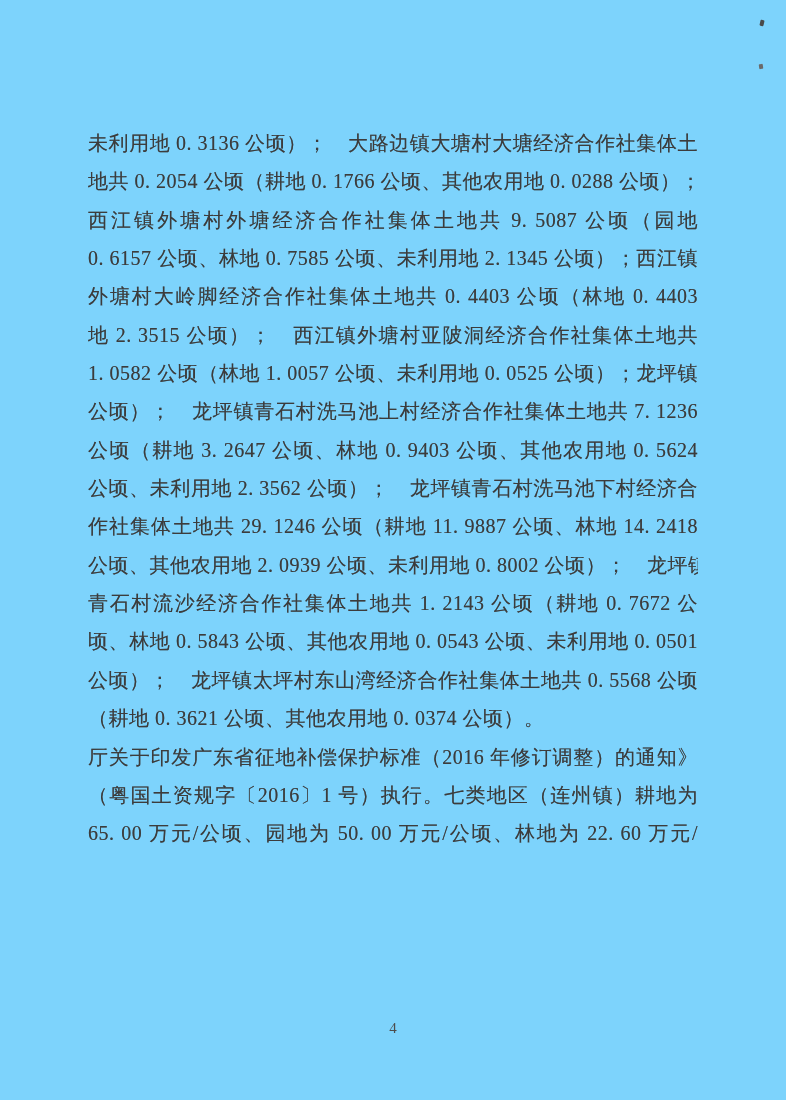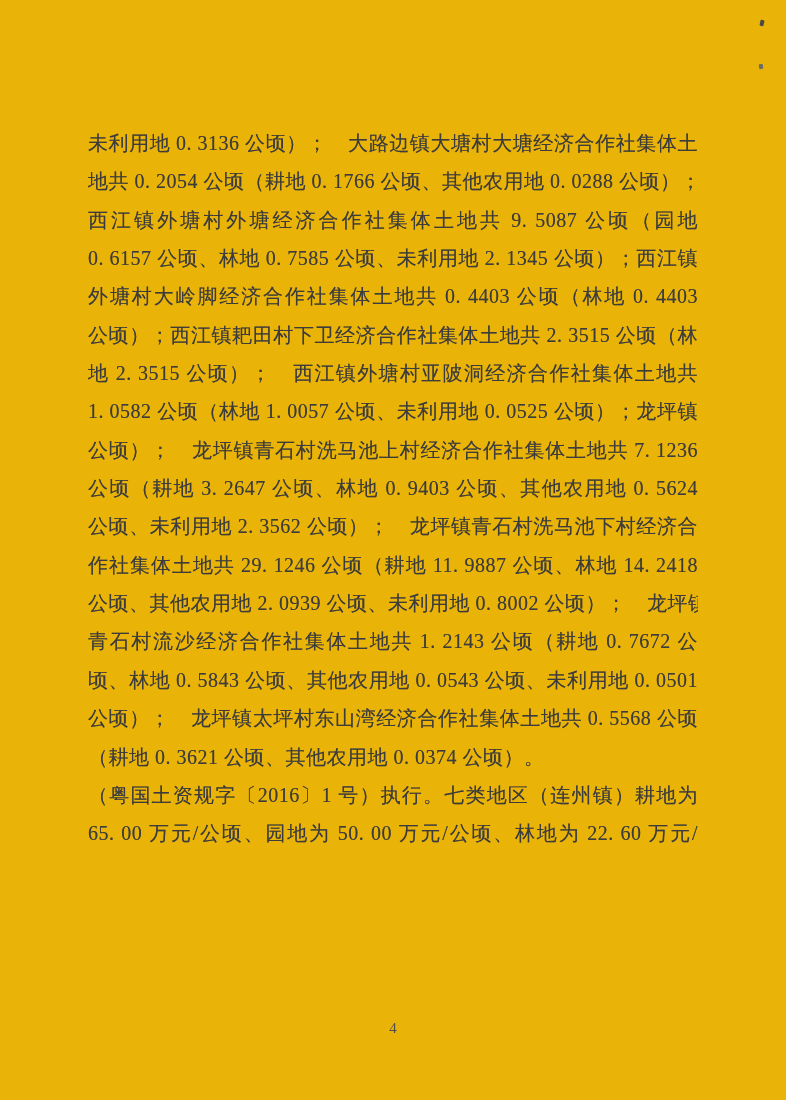--- a/index.html
+++ b/index.html
@@ -4,21 +4,21 @@
 <style>
   html, body {
     margin: 0;
     padding: 0;
     background: #ffffff;
   }
   .page {
     position: relative;
     width: 786px;
     height: 1100px;
-    background: #eab308;
+    background: #7dd3fc;
     overflow: hidden;
     font-family: "Liberation Serif", "DejaVu Serif", serif;
   }
   .body-text {
     position: absolute;
     left: 88px;
     top: 124px;
     width: 610px;
     font-size: 20px;
     color: #3c3c3c;
@@ -79,31 +79,31 @@
 
   <span class="speck speck-1"></span>
   <span class="speck speck-2"></span>
 
   <div class="body-text">
     <div class="line">未利用地 0. 3136 公顷）；　大路边镇大塘村大塘经济合作社集体土</div>
     <div class="line">地共 0. 2054 公顷（耕地 0. 1766 公顷、其他农用地 0. 0288 公顷）；</div>
     <div class="line">西江镇外塘村外塘经济合作社集体土地共 9. 5087 公顷（园地</div>
     <div class="line">0. 6157 公顷、林地 0. 7585 公顷、未利用地 2. 1345 公顷）；西江镇</div>
     <div class="line">外塘村大岭脚经济合作社集体土地共 0. 4403 公顷（林地 0. 4403</div>
-    <div class="line">公顷）；西江镇耙田村下卫经济合作社集体土地共 2. 3515 公顷（林</div>
     <div class="line">地 2. 3515 公顷）；　西江镇外塘村亚陂洞经济合作社集体土地共</div>
     <div class="line">1. 0582 公顷（林地 1. 0057 公顷、未利用地 0. 0525 公顷）；龙坪镇</div>
     <div class="line">公顷）；　龙坪镇青石村洗马池上村经济合作社集体土地共 7. 1236</div>
     <div class="line">公顷（耕地 3. 2647 公顷、林地 0. 9403 公顷、其他农用地 0. 5624</div>
     <div class="line">公顷、未利用地 2. 3562 公顷）；　龙坪镇青石村洗马池下村经济合</div>
     <div class="line">作社集体土地共 29. 1246 公顷（耕地 11. 9887 公顷、林地 14. 2418</div>
     <div class="line">公顷、其他农用地 2. 0939 公顷、未利用地 0. 8002 公顷）；　龙坪镇</div>
     <div class="line">青石村流沙经济合作社集体土地共 1. 2143 公顷（耕地 0. 7672 公</div>
     <div class="line">顷、林地 0. 5843 公顷、其他农用地 0. 0543 公顷、未利用地 0. 0501</div>
     <div class="line">公顷）；　龙坪镇太坪村东山湾经济合作社集体土地共 0. 5568 公顷</div>
     <div class="line plain">（耕地 0. 3621 公顷、其他农用地 0. 0374 公顷）。</div>
+    <div class="line">厅关于印发广东省征地补偿保护标准（2016 年修订调整）的通知》</div>
     <div class="line">（粤国土资规字〔2016〕1 号）执行。七类地区（连州镇）耕地为</div>
     <div class="line">65. 00 万元/公顷、园地为 50. 00 万元/公顷、林地为 22. 60 万元/</div>
   </div>
 
   <div class="page-number">4</div>
 
 </div>
 
 </body></html>

